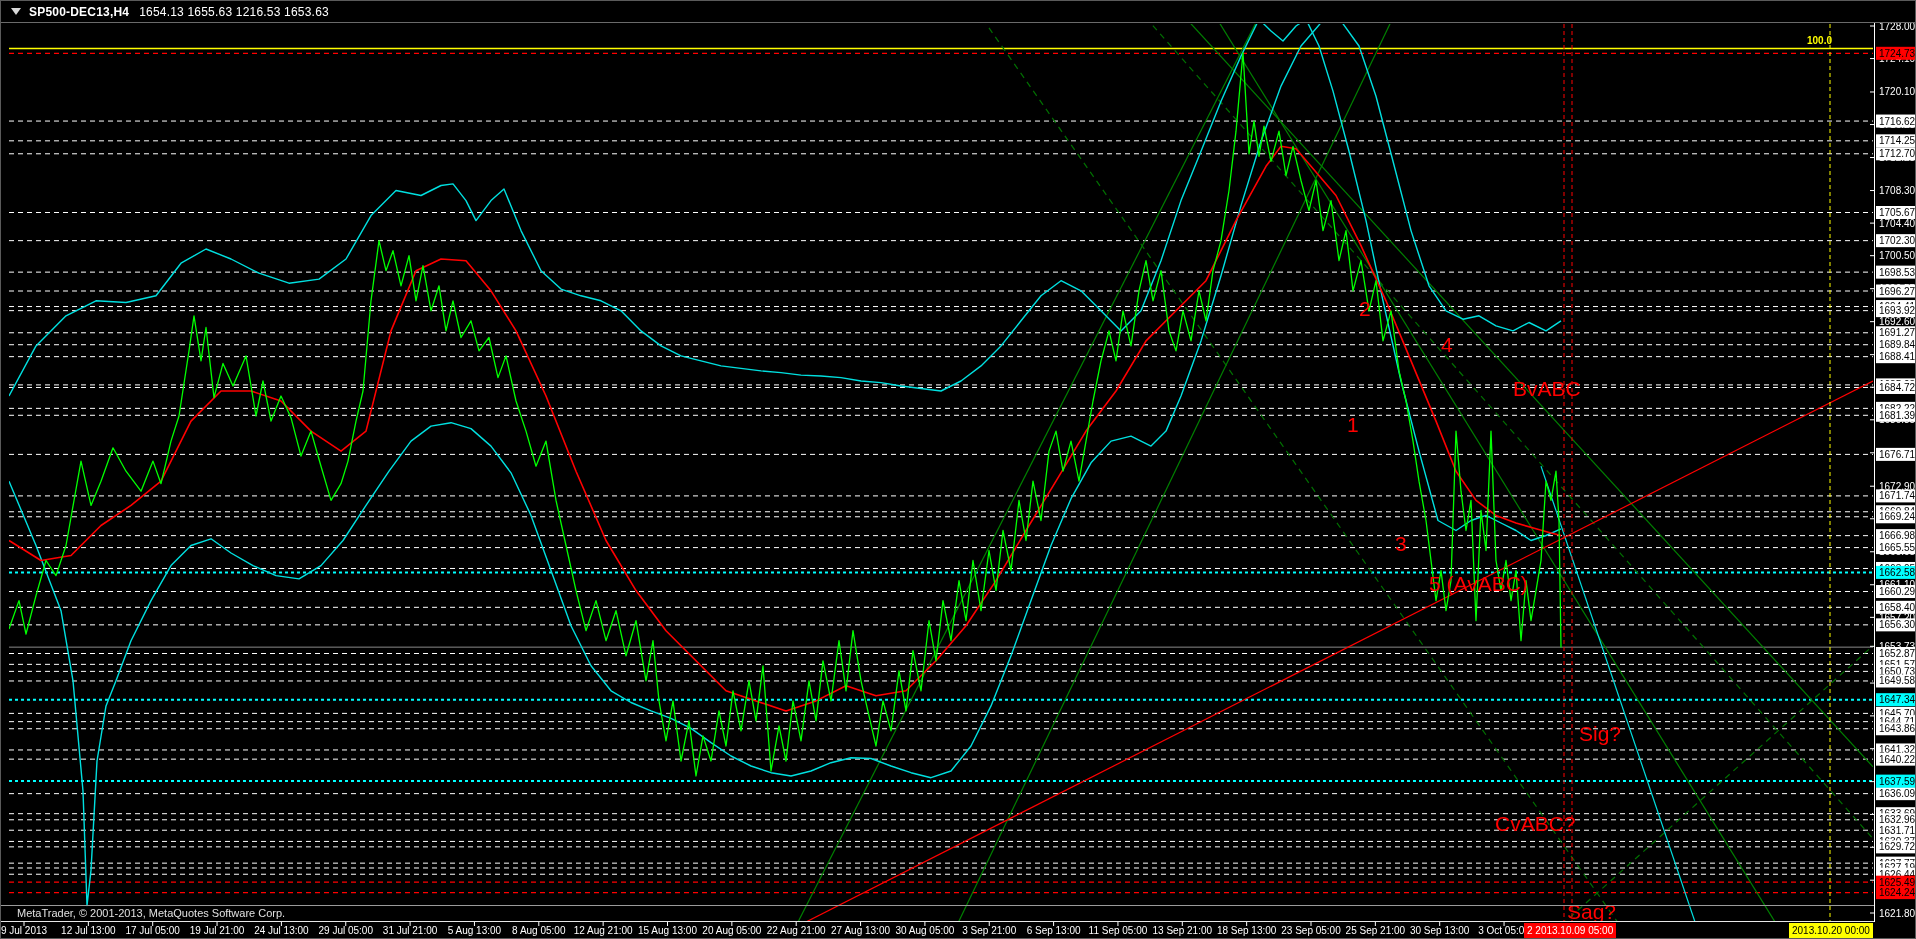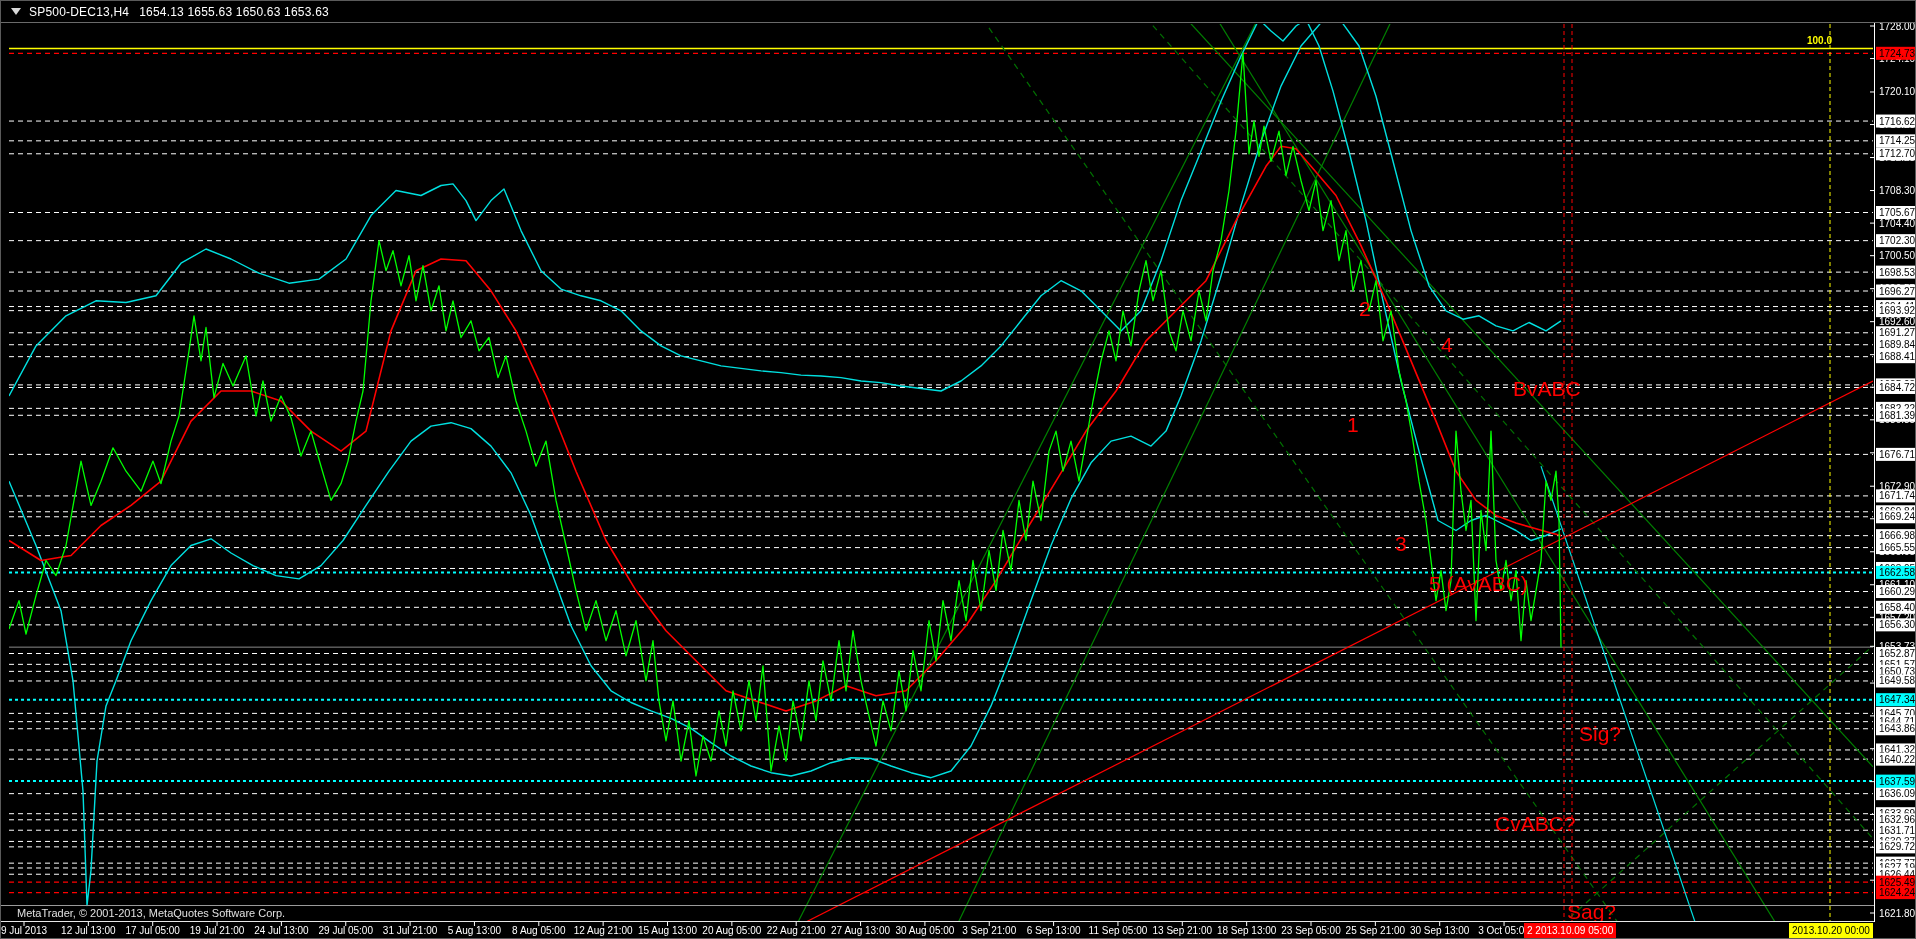--- a/index.html
+++ b/index.html
@@ -3,30 +3,30 @@
 <meta charset="utf-8">
 <style>
   html,body{margin:0;padding:0;background:#000;}
   #app{position:relative;width:1916px;height:939px;background:#000;overflow:hidden;
        font-family:"Liberation Sans",sans-serif;border:1px solid #5a5a5a;box-sizing:border-box;}
   .titlebar{position:absolute;left:0;top:0;width:100%;height:22px;background:#000;
             border-bottom:1px solid #6a6a6a;display:flex;align-items:center;box-sizing:border-box;}
   .tri{width:0;height:0;border-left:5px solid transparent;border-right:5px solid transparent;
        border-top:7px solid #d8d8d8;margin-left:10px;margin-right:8px;}
   .title{color:#fff;font-size:12px;letter-spacing:.2px;}
-  .title b{font-weight:normal;margin-right:10px;}
+  .title b{font-weight:bold;margin-right:10px;}
   #chart{position:absolute;left:0;top:22px;}
 </style>
 </head>
 <body>
 
 <div id="app">
   <div class="titlebar">
     <span class="tri"></span>
-    <span class="title"><b>SP500-DEC13,H4</b><span>1654.13 1655.63 1650.63 1653.63</span></span>
+    <span class="title"><b>SP500-DEC13,H4</b><span>1654.13 1655.63 1216.53 1653.63</span></span>
   </div>
   <svg id="chart" width="1916" height="917" xmlns="http://www.w3.org/2000/svg">
       <defs>
         <clipPath id="plotclip">
           <rect x="8" y="1" width="1864" height="897"></rect>
         </clipPath>
       </defs>
       <rect x="0" y="0" width="1916" height="917" fill="#000"></rect>
       <g clip-path="url(#plotclip)">
         <line x1="8" x2="1872" y1="98.0480360000009" y2="98.0480360000009" stroke="#FFFFFF" stroke-width="1" stroke-dasharray="5 4"></line>

